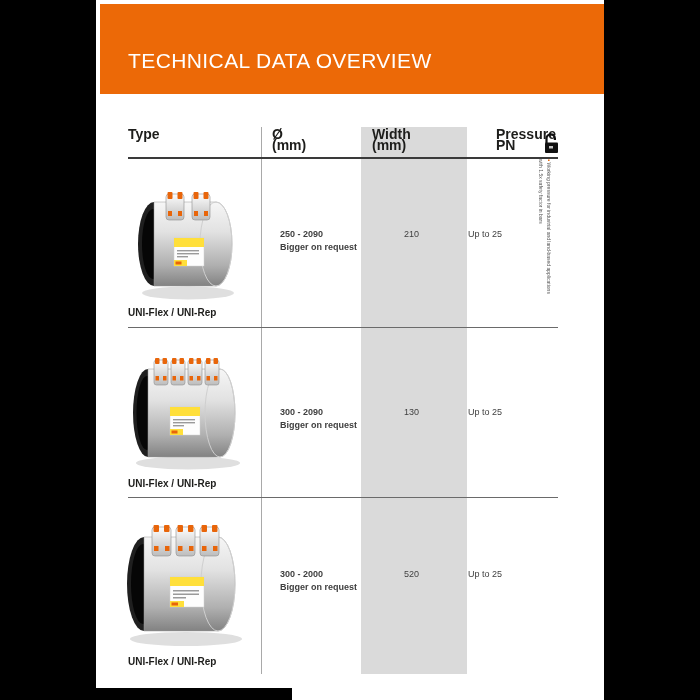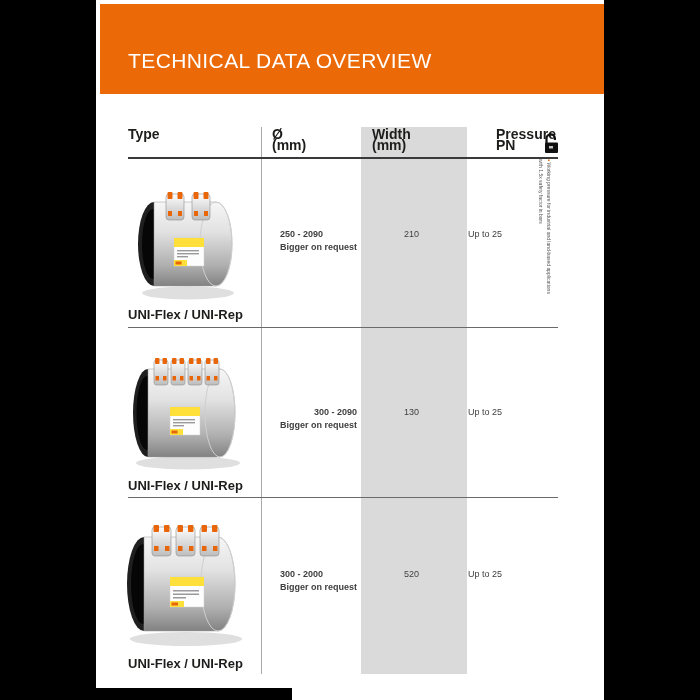--- a/index.html
+++ b/index.html
@@ -25,23 +25,23 @@
 
   .padlock{position:absolute;left:447px;top:132px;width:17px;height:23px;}
 
   .bullet-sq{color:#EC6907;font-size:6px;}
   .side-note{position:absolute;left:456px;top:159px;width:142px;height:15px;
              transform:rotate(90deg);transform-origin:0 0;
              font-size:5px;line-height:7.5px;color:#5a5a5a;white-space:nowrap;}
 
   .cell{position:absolute;font-size:9px;color:#3f3f3f;line-height:13px;}
   .c-dia{left:184px;font-weight:bold;} .c-wid{left:280px;margin-left:28px;} .c-pre{left:372px;}
-  .r1{top:228px;} .r2{top:406px;text-align:right;} .r3{top:568px;}
-
-  .rowlabel{position:absolute;left:32px;font-size:13px;font-weight:bold;color:#1d1d1b;}
+  .r1{top:228px;} .r2{top:406px;} .r3{top:568px;}
+
+  .rowlabel{position:absolute;left:32px;font-size:10px;font-weight:bold;color:#1d1d1b;}
   .rl1{top:307px;} .rl2{top:478px;} .rl3{top:656px;}
 
   .prod{position:absolute;}
   .p1{left:28px;top:182px;width:122px;height:122px;}
   .p2{left:24px;top:349px;width:132px;height:124px;}
   .p3{left:18px;top:515px;width:142px;height:134px;}
 </style>
 </head>
 <body>
 

